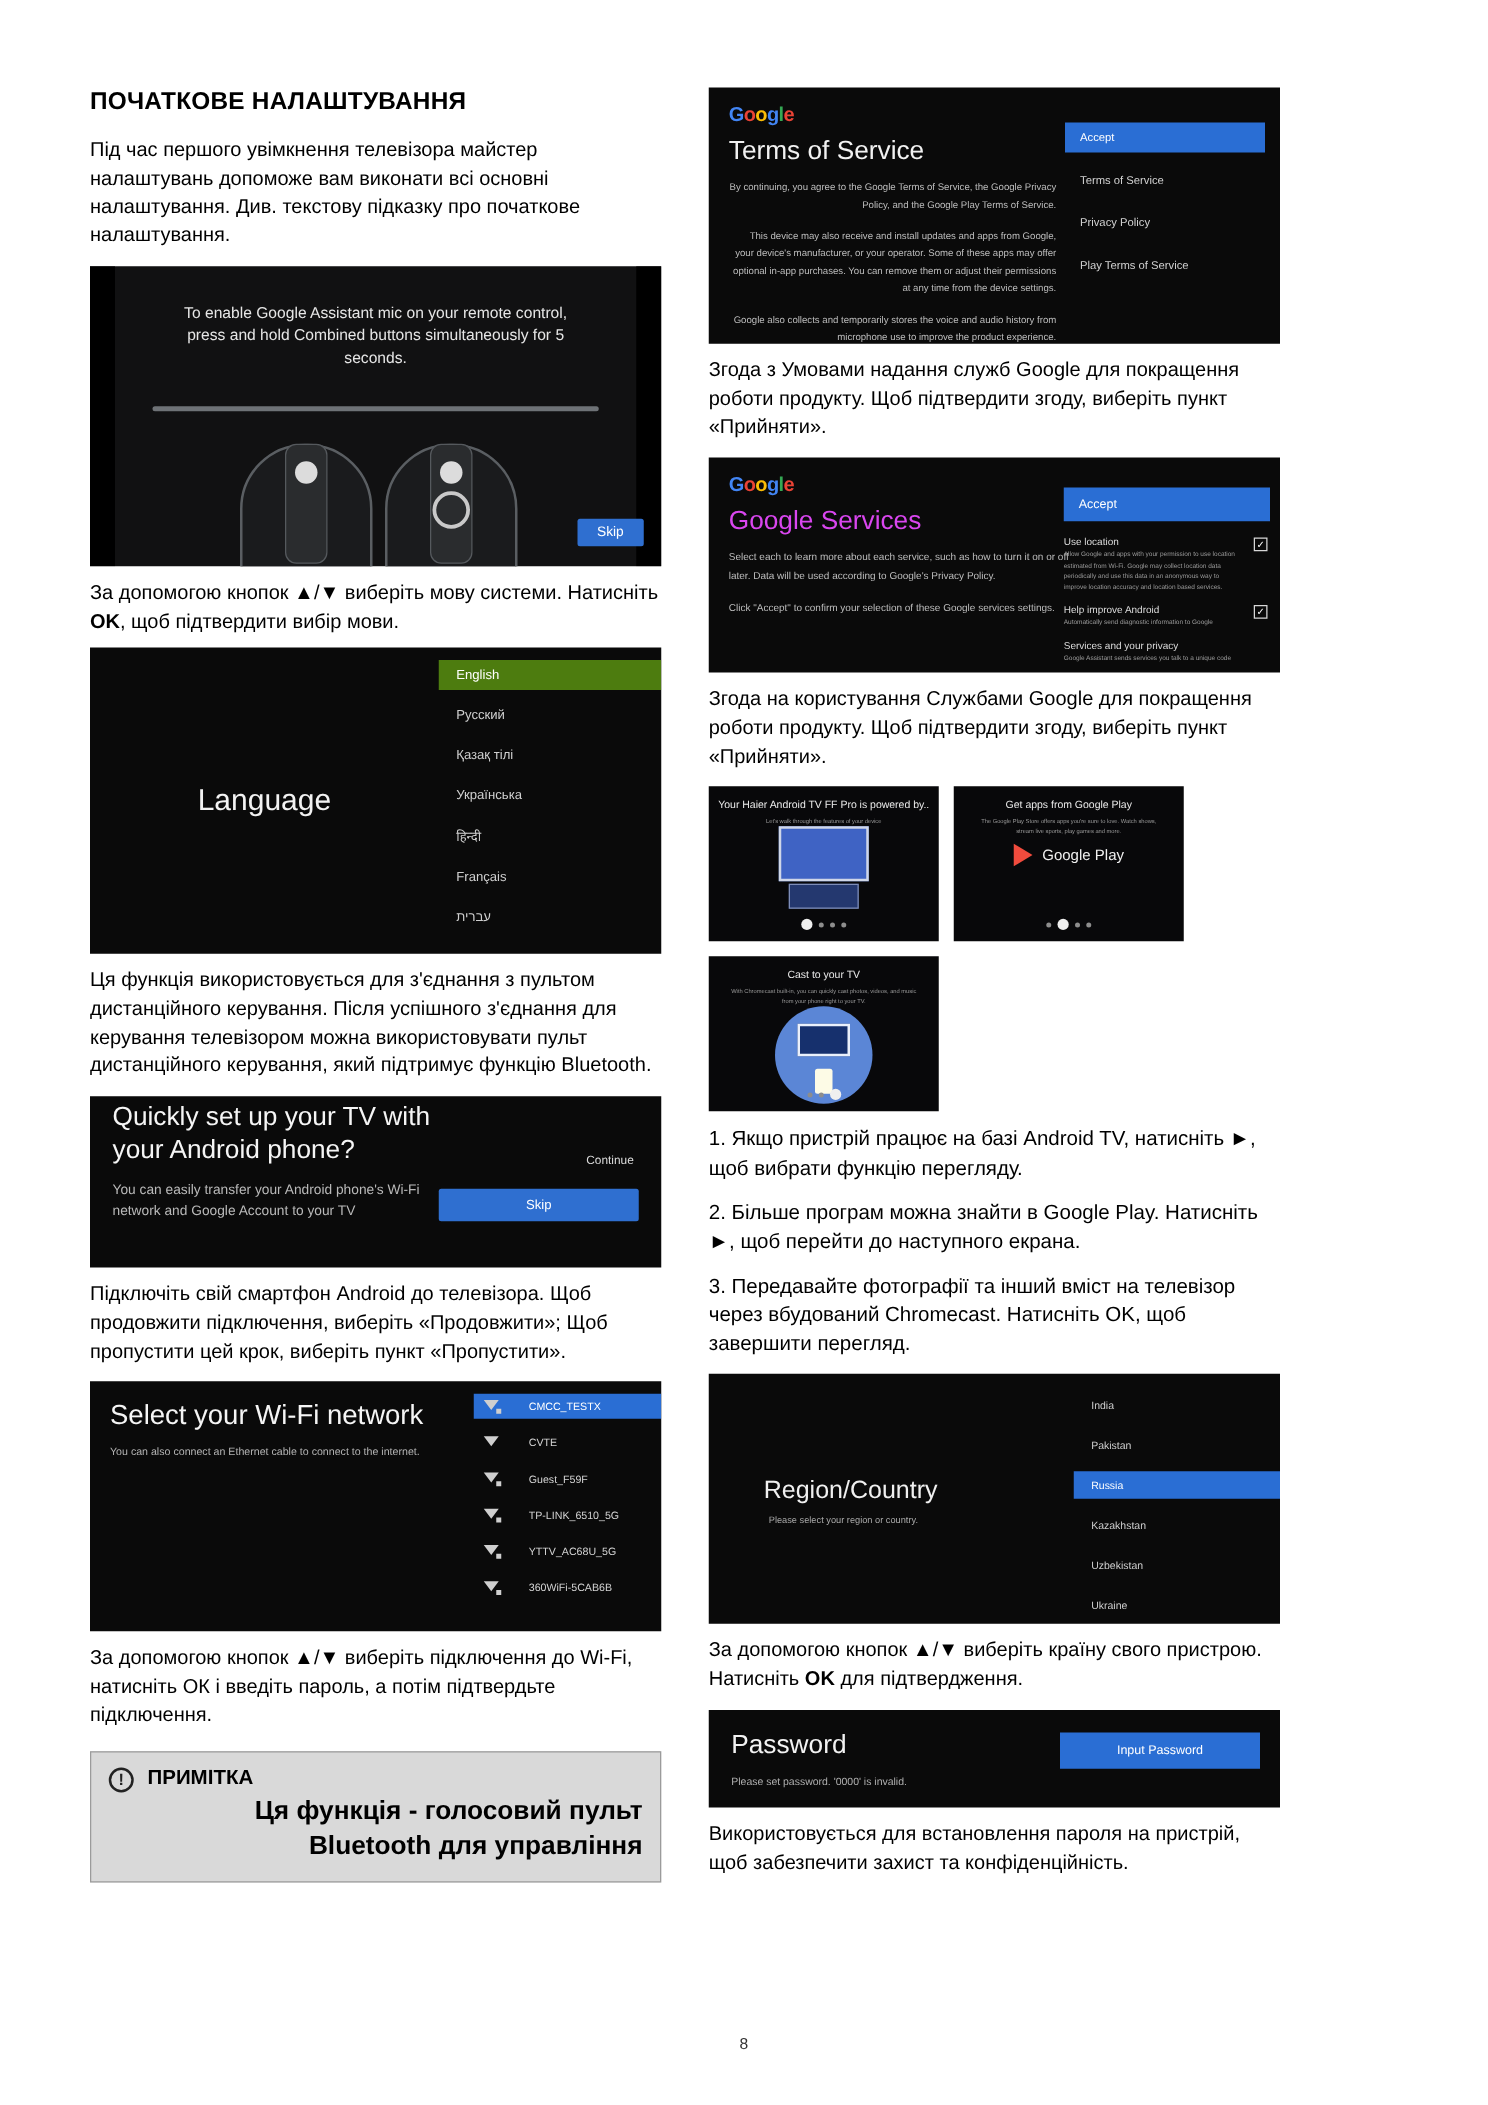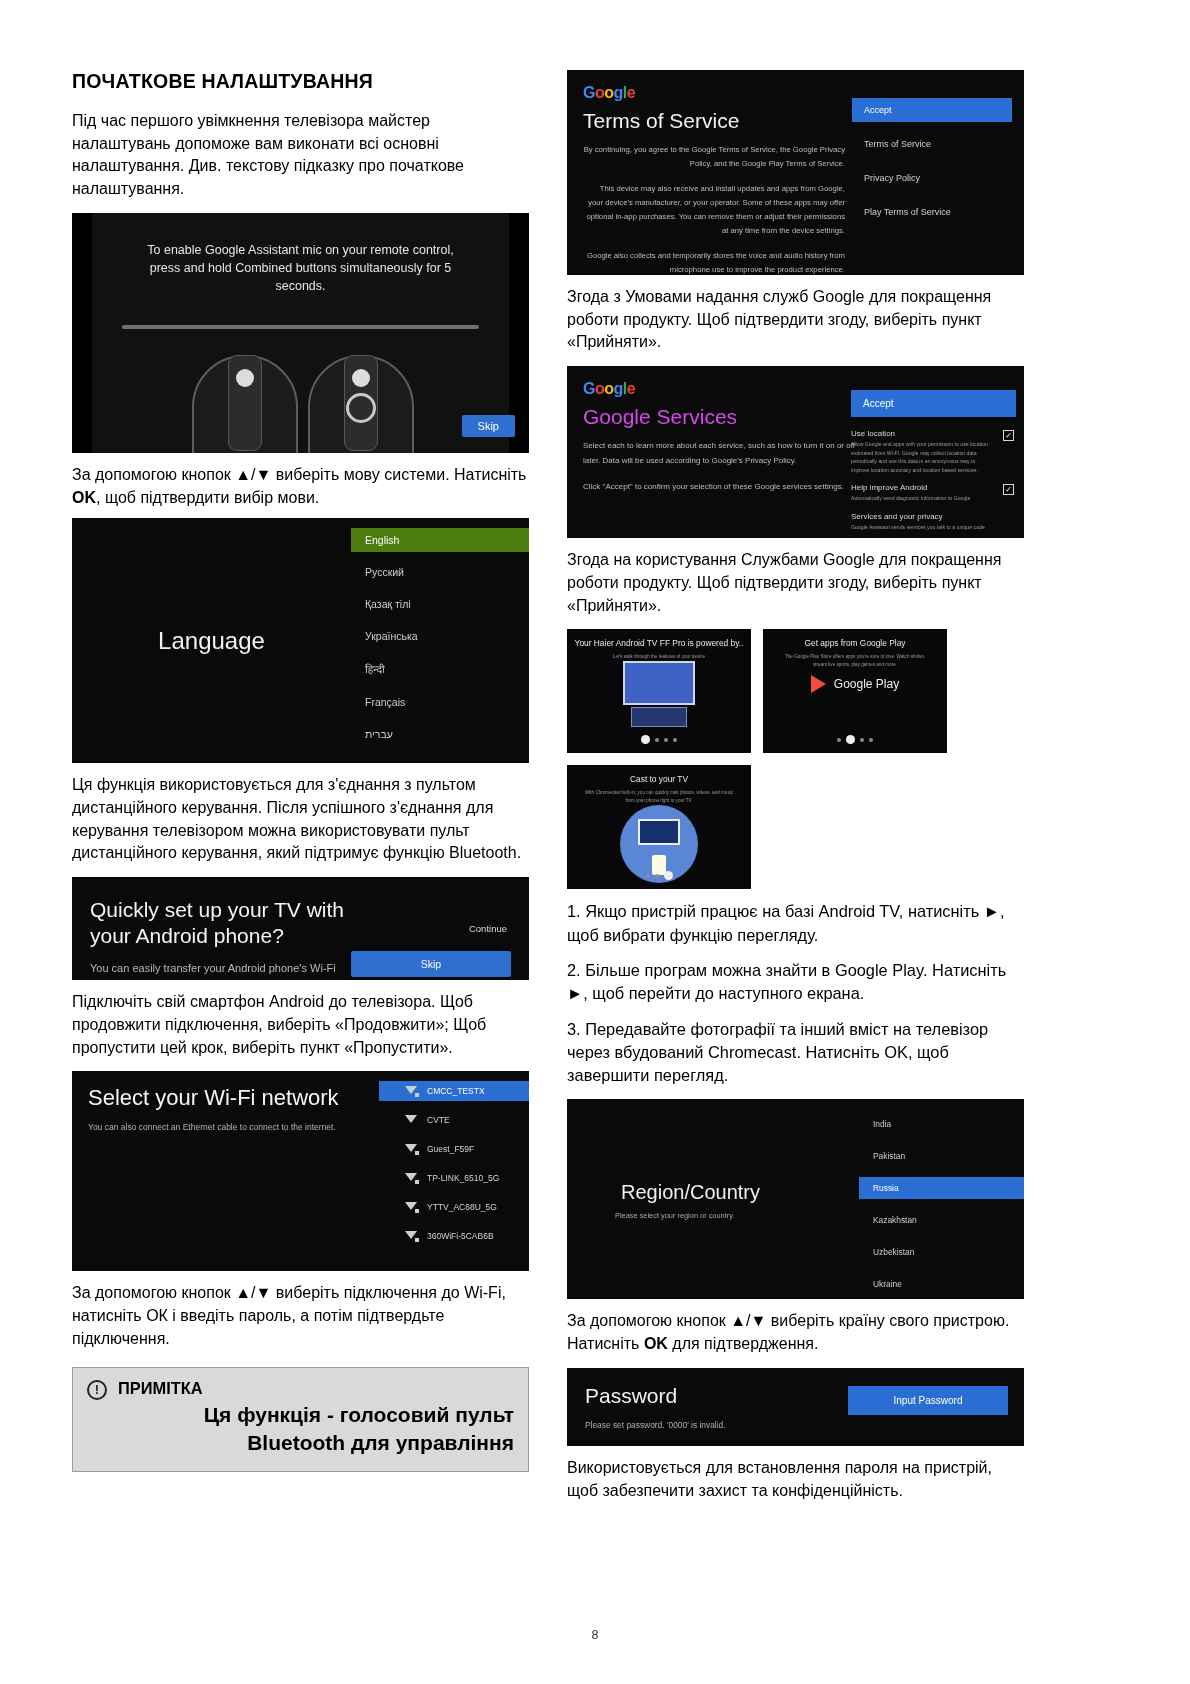--- a/index.html
+++ b/index.html
@@ -76,39 +76,39 @@
   .lang { height: 245px; display: flex; }
   .lang .left { flex: 1; display: flex; align-items: center; justify-content: center; }
   .lang .left .t { font-size: 24px; color: #f2f2f2; }
   .lang .list { width: 178px; padding-top: 10px; }
   .lang .item {
     font-size: 10.5px; color: #cfcfcf; padding: 6px 14px; margin-bottom: 8px;
   }
   .lang .item.sel { background: #4d7c0f; color: #ffffff; }
 
   
-  .quick { height: 103px; padding: 20px 18px; position: relative; }
+  .quick { height: 137px; padding: 4px 18px; position: relative; }
   .quick .h { font-size: 21px; line-height: 1.22; color: #f5f5f5; font-weight: 300; }
   .quick .sub { font-size: 11px; color: #b9b9b9; line-height: 1.5; margin-top: 12px; max-width: 250px; }
   .quick .continue {
     position: absolute; right: 22px; top: 46px; font-size: 9.5px; color: #dcdcdc;
   }
   .quick .skip {
     position: absolute; right: 18px; top: 74px; width: 160px; text-align: center;
     background: #2f6fd0; color: #fff; font-size: 10.5px; padding: 7px 0; border-radius: 2px;
   }
 
   
   .wifi { height: 200px; padding: 14px 16px; position: relative; }
   .wifi .h { font-size: 22px; color: #f5f5f5; font-weight: 300; }
   .wifi .sub { font-size: 8.5px; color: #b4b4b4; margin-top: 11px; }
   .wifi .list { position: absolute; right: 0; top: 10px; width: 150px; }
   .wifi .row {
-    display: flex; align-items: center; gap: 9px;
-    padding: 5px 26px; margin-bottom: 9px; font-size: 8.5px; color: #d4d4d4;
+    display: flex; align-items: center; gap: 23px;
+    padding: 5px 8px; margin-bottom: 9px; font-size: 8.5px; color: #d4d4d4;
   }
   .wifi .row.sel { background: #2a6ed4; color: #fff; }
   .ic-wifi { width: 13px; height: 10px; position: relative; flex: none; }
   .ic-wifi i {
     position: absolute; left: 0; top: 0; width: 0; height: 0;
     border-left: 6.5px solid transparent; border-right: 6.5px solid transparent;
     border-top: 8px solid #cfcfcf;
   }
   .ic-wifi.lock::after {
     content: ''; position: absolute; right: -1px; bottom: -1px;
@@ -194,21 +194,21 @@
   }
   .castcircle .phone {
     position:absolute; left: 32px; top: 50px; width: 14px; height: 20px;
     background: #fdfbe6; border-radius: 2px;
   }
 
   ol.steps { list-style: none; }
   ol.steps li { font-size: 16.4px; line-height: 1.42; margin-bottom: 12px; }
 
   .region { height: 200px; position: relative; padding: 0 16px; }
-  .region .h { position: absolute; left: 54px; top: 82px; font-size: 20px; color: #f0f0f0; font-weight: 300; }
+  .region .h { position: absolute; left: 44px; top: 82px; font-size: 20px; color: #f0f0f0; font-weight: 300; }
   .region .sub { position: absolute; left: 48px; top: 112px; font-size: 7.4px; color: #a9a9a9; }
   .region .list { position: absolute; right: 0; top: 14px; width: 165px; }
   .region .ri { font-size: 8.4px; color: #cfcfcf; padding: 6px 14px; margin-bottom: 10px; }
   .region .ri.sel { background: #2a6ed4; color: #fff; }
 
   .pwd { height: 78px; position: relative; padding: 16px 18px; }
   .pwd .h { font-size: 21px; color: #f2f2f2; font-weight: 300; }
   .pwd .sub { font-size: 8.4px; color: #b0b0b0; margin-top: 12px; }
   .pwd .btn {
     position: absolute; right: 16px; top: 18px; width: 160px; text-align: center;

